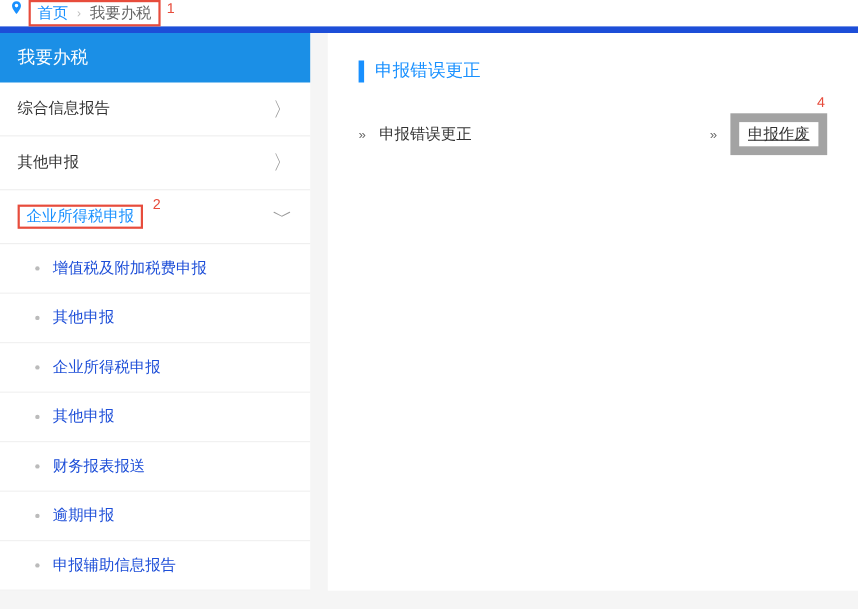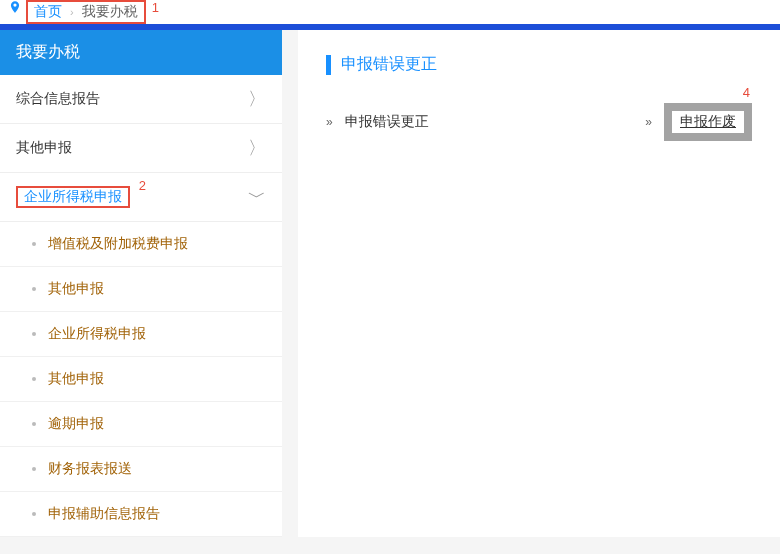--- a/index.html
+++ b/index.html
@@ -84,21 +84,21 @@
       font-size: 18px;
     }
     .sub-list {
       list-style: none;
     }
     .sub-item {
       display: flex;
       align-items: center;
       padding: 13px 16px 13px 32px;
       border-bottom: 1px solid #f0f0f0;
-      color: #a16207;
+      color: #1d4ed8;
       cursor: pointer;
       font-size: 14px;
     }
     .sub-item::before {
       content: "";
       width: 4px;
       height: 4px;
       background: #bbb;
       border-radius: 50%;
       margin-right: 12px;
@@ -216,24 +216,24 @@
       <li class="sub-item">
           <span>其他申报</span>
         </li>
       <li class="sub-item">
           <span>企业所得税申报</span>
         </li>
       <li class="sub-item">
           <span>其他申报</span>
         </li>
       <li class="sub-item">
+          <span>财务报表报送</span>
+        </li>
+      <li class="sub-item">
           <span>逾期申报</span>
-        </li>
-      <li class="sub-item">
-          <span>财务报表报送</span>
         </li>
       <li class="sub-item">
           <span>申报辅助信息报告</span>
         </li>
 
     </ul>
   </div>
 
   <div class="content">
     <div class="content-header">

